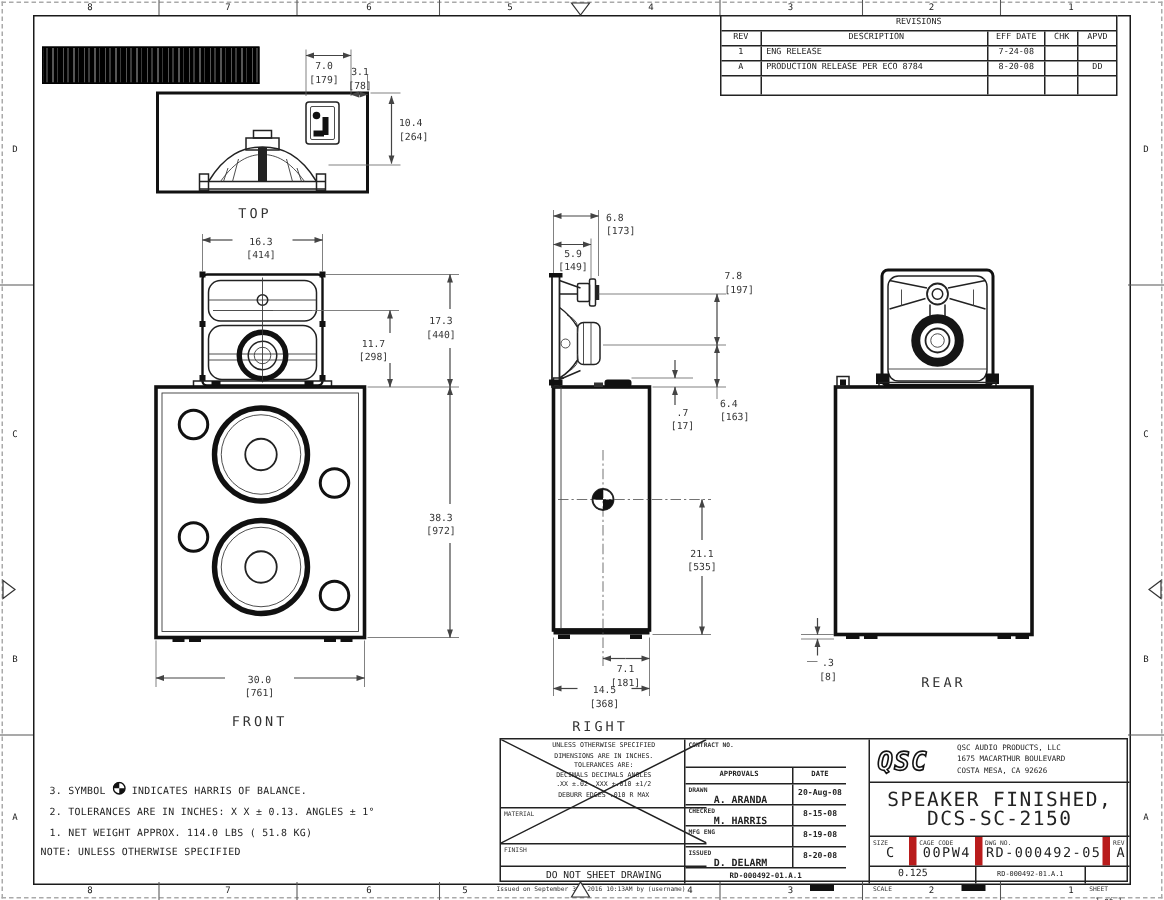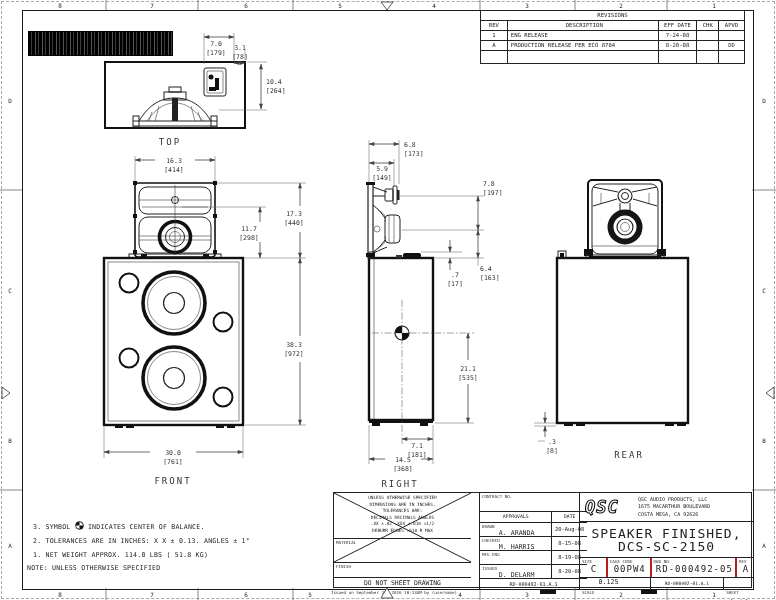--- a/index.html
+++ b/index.html
@@ -29,21 +29,21 @@
   .rev .c2{width:152px;padding-left:3px;}
   .rev .c3{width:39px;text-align:center;}
   .rev .c4{width:22px;text-align:center;}
   .rev .c5{width:26px;text-align:center;}
   .rev .hdr{text-align:center;}
   
   .tb{position:absolute;left:333px;top:492px;width:419px;height:96px;border:1px solid #222;box-sizing:border-box;background:#fff;}
   .tb *{box-sizing:border-box;}
   .tbc{position:absolute;top:0;height:96px;}
   .colA{left:0;width:137px;}
-  .colB{left:145px;width:108px;border-left:1px solid #222;}
+  .colB{left:122px;width:108px;border-left:1px solid #222;font-weight:bold;}
   .colC{left:245px;width:174px;border-left:1px solid #222;}
   .lbl{font-size:4.2px;color:#333;display:block;line-height:5px;}
   .tol{position:absolute;top:0;left:0;width:100%;height:45px;text-align:center;padding-top:2px;}
   .tol div{font-size:4.4px;line-height:6.6px;white-space:nowrap;}
   .mat{position:absolute;top:45px;left:0;width:100%;height:24px;border-top:1px solid #222;padding:1px 2px;}
   .fin{position:absolute;top:69px;left:0;width:100%;height:15px;border-top:1px solid #222;padding:1px 2px;}
   .dns{position:absolute;top:84px;left:0;width:100%;height:12px;border-top:1px solid #222;text-align:center;font-size:6.4px;line-height:11px;}
   .xover{position:absolute;left:0;top:0;pointer-events:none;}
   .ctr{position:absolute;top:0;left:0;width:100%;height:18px;padding:1px 2px;}
   .aph{position:absolute;top:18px;left:0;width:100%;height:11px;border-top:1px solid #222;display:flex;font-size:4.8px;line-height:10px;text-align:center;}
@@ -51,21 +51,21 @@
   .aph .a2{width:36px;border-left:1px solid #222;}
   .aprow{position:absolute;left:0;width:100%;height:14px;border-top:1px solid #222;display:flex;}
   .aprow .who{width:72px;padding:1px 0 0 2px;}
   .aprow .who .nm{font-size:6.6px;display:block;text-align:center;line-height:8px;}
   .aprow .dt{width:36px;border-left:1px solid #222;font-size:5.4px;text-align:center;line-height:13px;}
   .bdoc{position:absolute;top:85px;left:0;width:100%;height:11px;border-top:1px solid #222;text-align:center;font-size:5px;line-height:10px;}
   .co{position:absolute;top:0;left:0;width:100%;height:28px;}
   .addr{position:absolute;left:58px;top:3px;font-size:5px;line-height:7.4px;white-space:nowrap;}
   .ttl{position:absolute;top:28px;left:0;width:100%;height:36px;border-top:1px solid #222;text-align:center;font-size:13px;letter-spacing:1px;padding-top:5px;line-height:13px;}
   .numrow{position:absolute;top:64px;left:0;width:100%;height:20px;border-top:1px solid #222;display:flex;}
-  .numrow>div{border-left:2px solid #b91c1c;padding:1px 0 0 2px;}
+  .numrow>div{border-left:5px solid #b91c1c;padding:1px 0 0 2px;}
   .numrow>div:first-child{border-left:none;}
   .nv{display:block;text-align:center;font-size:9px;line-height:11px;letter-spacing:1px;}
   .cw-size{width:26px;}.cw-cage{width:44px;}.cw-dwg{width:86px;}.cw-rev{width:18px;}
   .botrow{position:absolute;top:84px;left:0;width:100%;height:12px;border-top:1px solid #222;display:flex;}
   .botrow>div{border-left:1px solid #222;}
   .botrow>div:first-child{border-left:none;}
   .cw-scale{width:70px;padding:1px 0 0 2px;}
   .cw-did{width:74px;text-align:center;font-size:4.6px;line-height:11px;}
   .cw-sheet{width:30px;padding:1px 0 0 2px;}
   .inlv{display:inline-block;font-size:6.6px;margin-left:4px;vertical-align:top;line-height:6px;}
@@ -372,21 +372,21 @@
     </div>
   </div>
 
   <div class="note" style="left:33px;top:521px">
     <span>3. SYMBOL</span>
     <span class="cob-icon"><svg width="9" height="9" viewBox="0 0 14 14">
           <circle cx="7" cy="7" r="6" fill="#fff" stroke="#111" stroke-width="1.4"></circle>
           <path d="M7,7 L7,1 A6,6 0 0 0 1,7 Z" fill="#111"></path>
           <path d="M7,7 L13,7 A6,6 0 0 1 7,13 Z" fill="#111"></path>
         </svg></span>
-    <span>INDICATES CENTER OF BALANCE.</span>
+    <span>INDICATES HARRIS OF BALANCE.</span>
   </div>
   <div class="note" style="left:33px;top:537px">2. TOLERANCES ARE IN INCHES: X X ± 0.13. ANGLES ± 1°</div>
   <div class="note" style="left:33px;top:551px">1. NET WEIGHT APPROX. 114.0 LBS ( 51.8 KG)</div>
   <div class="note" style="left:27px;top:564px">NOTE: UNLESS OTHERWISE SPECIFIED</div>
 
   <div class="tb">
 
     <div class="tbc colA">
       <div class="tol">
         <div>UNLESS OTHERWISE SPECIFIED</div>

